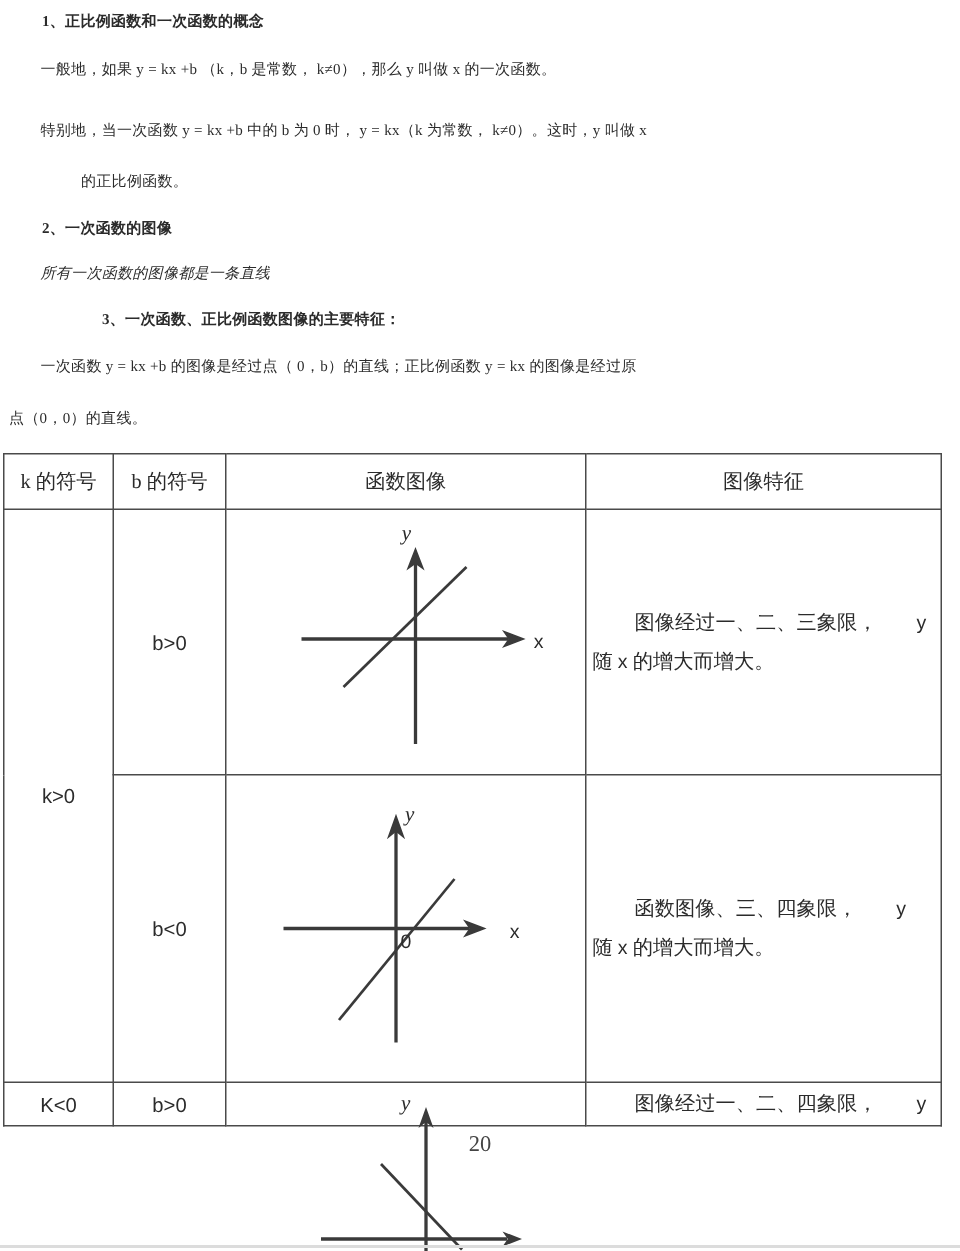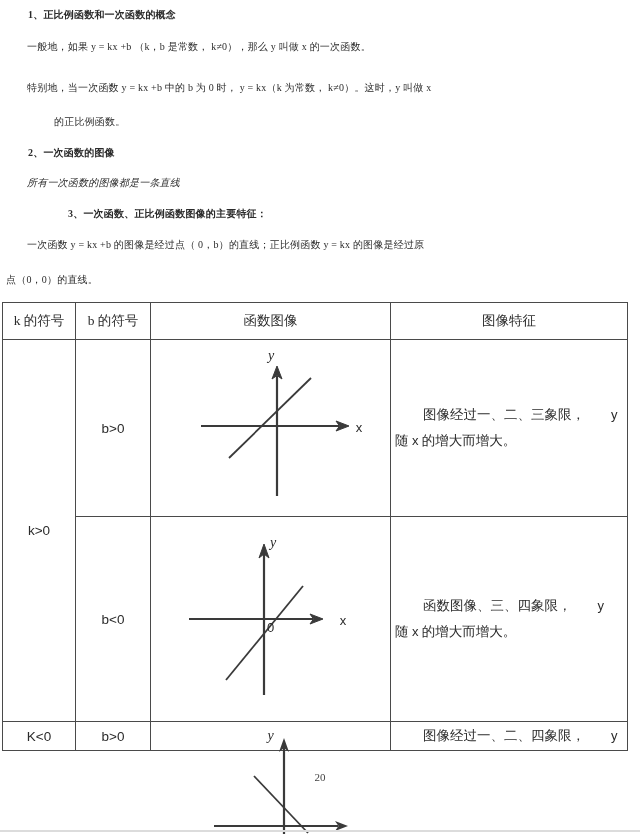--- a/index.html
+++ b/index.html
@@ -95,24 +95,23 @@
     top: 734px;
     width: 220px;
     height: 100px;
   }
   .pagenum {
     position: absolute;
     left: 0;
     top: 755px;
     width: 640px;
     text-align: center;
-    font-size: 11px;
+    font-size: 15px;
     color: #444;
     font-family: "Liberation Serif", "DejaVu Serif", serif;
-    margin-top: 16px;
   }
   .footrule {
     position: absolute;
     left: 0;
     top: 830px;
     width: 640px;
     height: 2px;
     background: #dcdcdc;
   }
 </style>

